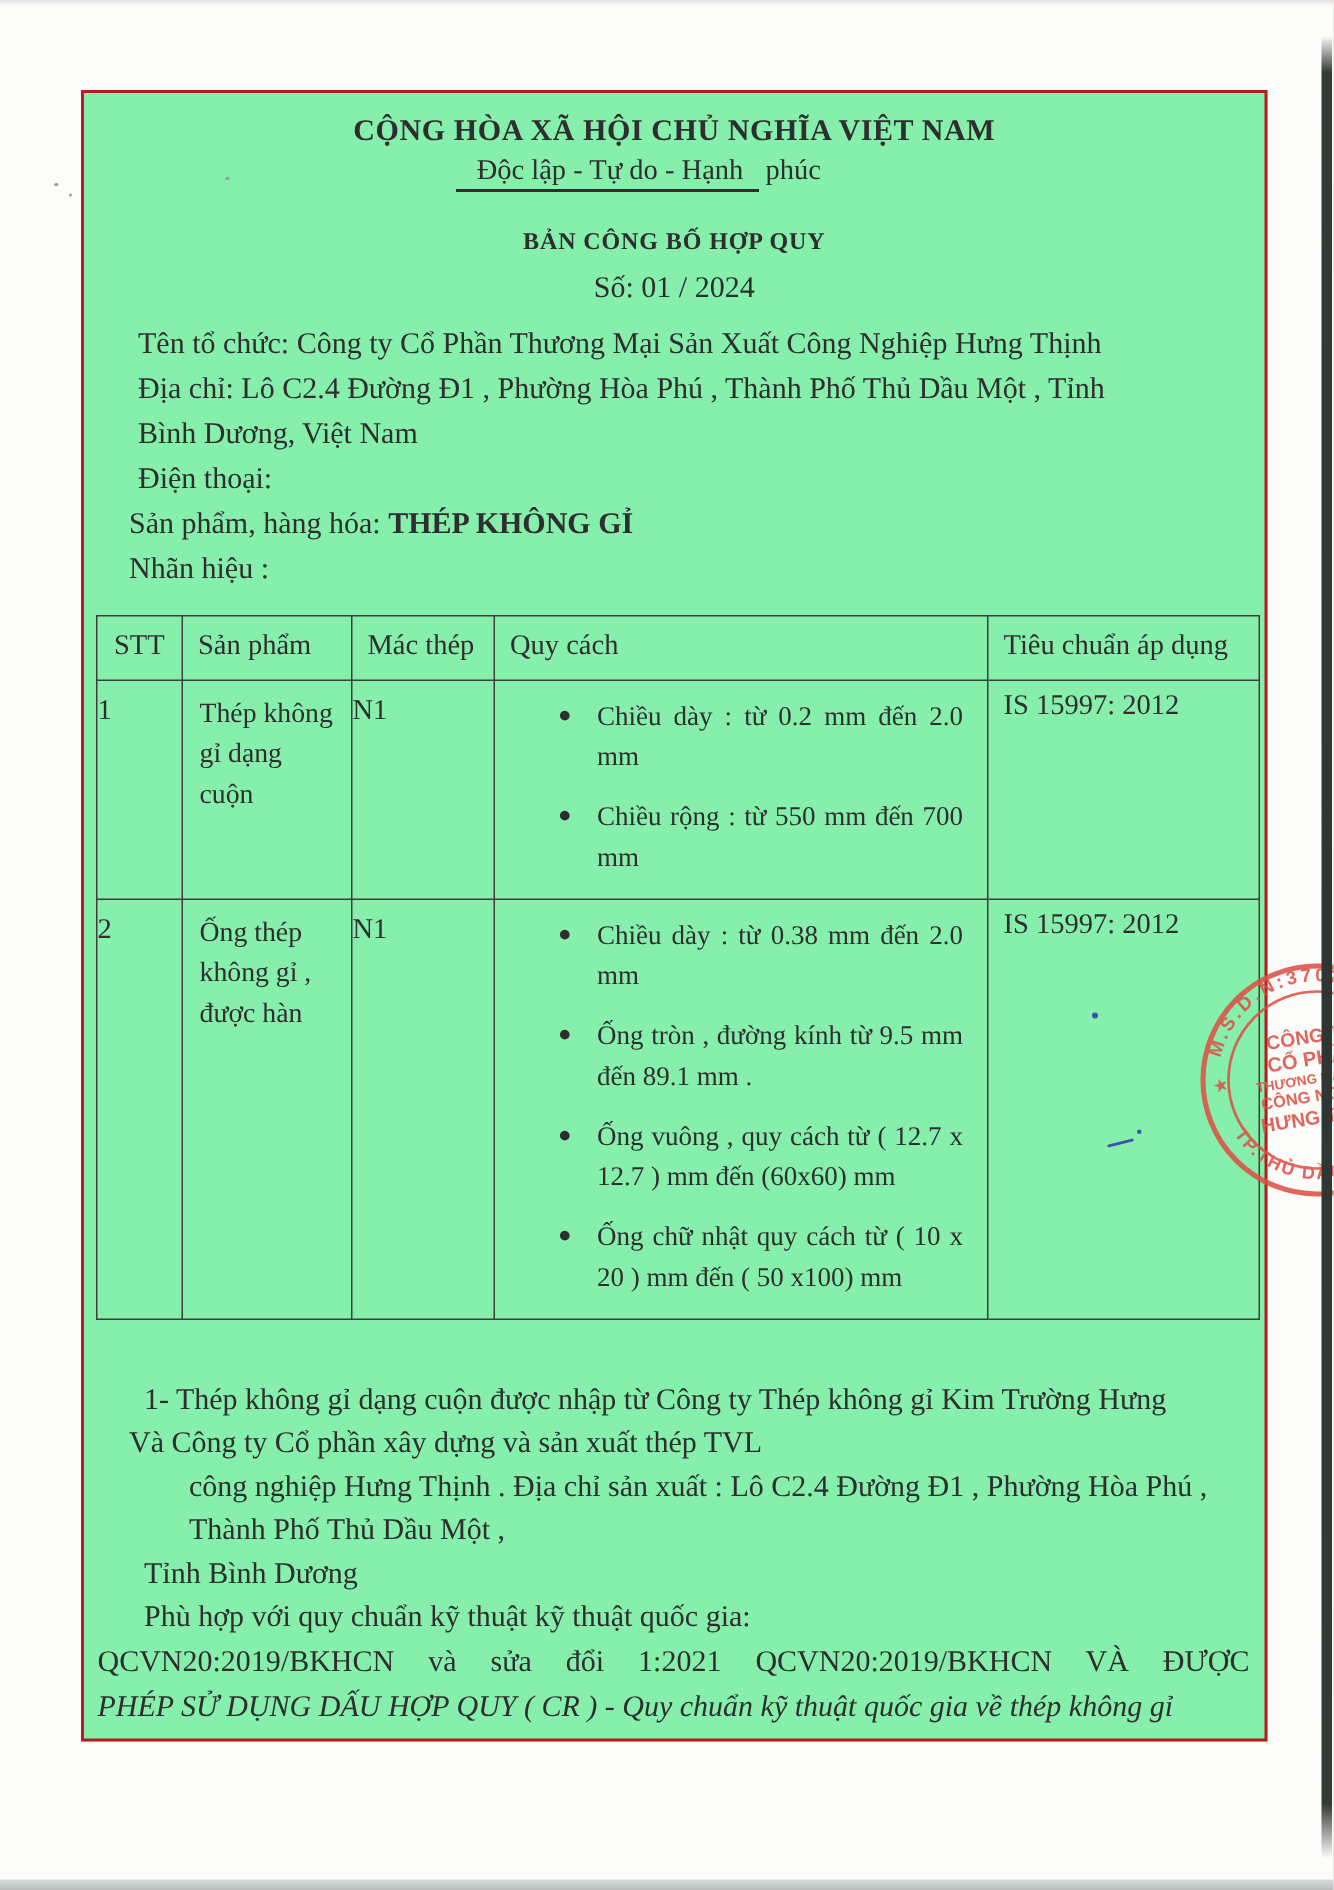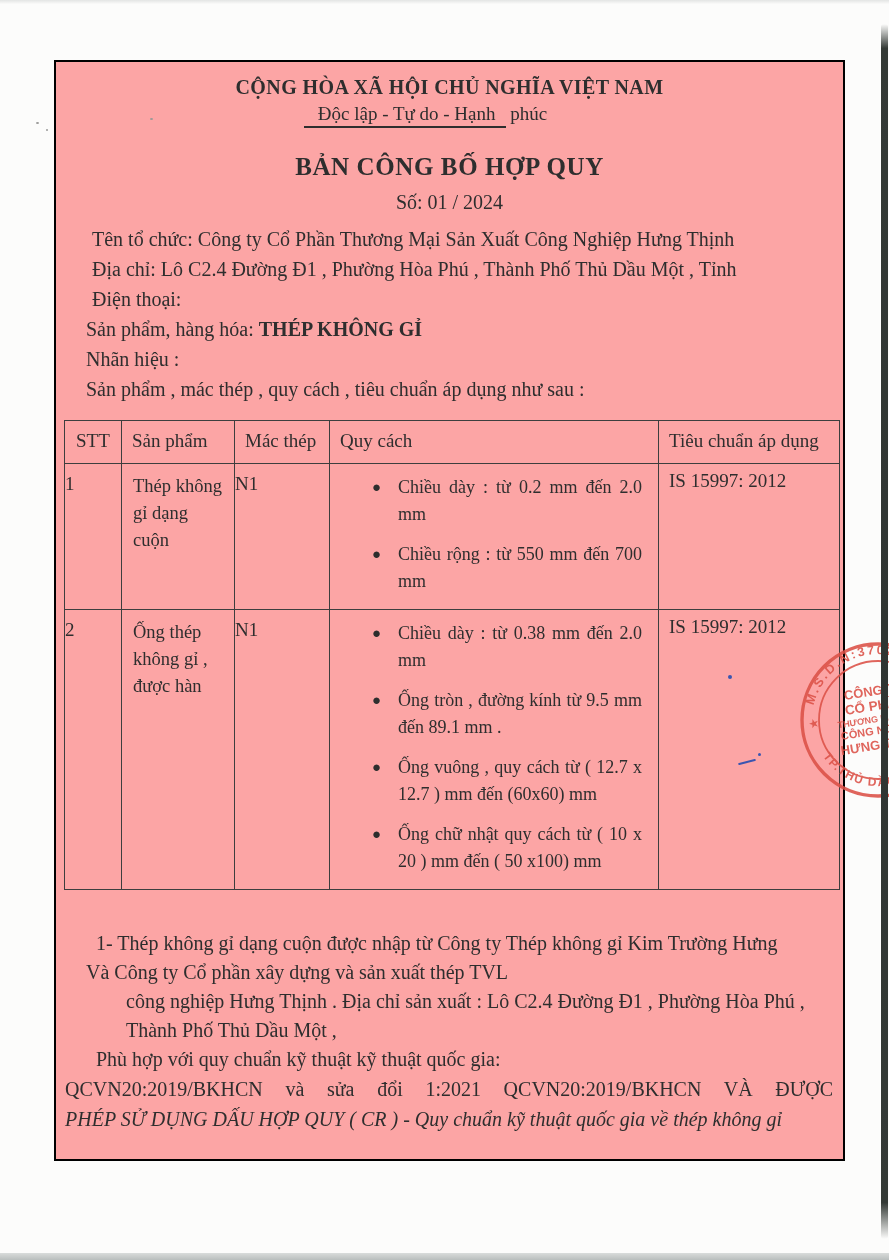--- a/index.html
+++ b/index.html
@@ -14,29 +14,29 @@
   .scan-page { position:absolute; inset:0; background:#fcfcfb; }
   .top-shadow { position:absolute; left:0; top:0; width:889px; height:4px;
     background:linear-gradient(#e3e5e4,#fbfbfa); }
   .bottom-strip { position:absolute; left:0; top:1253px; width:889px; height:7px;
     background:linear-gradient(#d9dcdb,#b9bebd); }
   .edge-strip { position:absolute; left:881px; top:24px; width:7px; height:1215px;
     background:linear-gradient(180deg, rgba(52,58,54,0) 0%, #343a36 2%, #2f3532 50%, #343a36 97%, rgba(52,58,54,0) 100%);
     border-radius:3px; z-index:30; }
   .doc-frame {
     position:absolute; left:54px; top:60px; width:791px; height:1101px;
-    border:2px solid #000000; background:#fca5a5; z-index:2;
+    border:2px solid #b91c1c; background:#86efac; z-index:2;
   }
   .frame-inner { position:relative; width:100%; height:100%; padding:12px 0 0 0; }
 
   .c { text-align:center; }
   .republic { font-size:20px; font-weight:bold; letter-spacing:.4px; margin-top:2px; }
   .motto { font-size:19px; font-weight:normal; margin-top:4px; transform:translateX(-24px); }
   .motto-u { border-bottom:2px solid #2e2e2e; padding:0 10px 2px 14px; }
-  .doc-title { font-size:25px; font-weight:bold; letter-spacing:.6px; margin-top:28px; }
+  .doc-title { font-size:16px; font-weight:bold; letter-spacing:.6px; margin-top:28px; }
   .doc-number { font-size:20px; margin-top:10px; }
 
   .bodyline { font-size:20px; line-height:30px; margin-left:36px; margin-right:14px; }
   .first-body { margin-top:10px; }
   .indent1 { margin-left:30px; }
   .bold { font-weight:bold; }
 
   table.main {
     border-collapse:collapse; table-layout:fixed;
     margin:16px 0 0 8px; width:775px;
@@ -92,24 +92,24 @@
     <div class="frame-inner">
 
       <div class="c republic">CỘNG HÒA XÃ HỘI CHỦ NGHĨA VIỆT NAM</div>
       <div class="c motto"><span class="motto-u">Độc lập - Tự do - Hạnh</span><span> phúc</span></div>
 
       <div class="c doc-title">BẢN CÔNG BỐ HỢP QUY</div>
       <div class="c doc-number">Số: 01 / 2024</div>
 
       <div class="bodyline first-body">Tên tổ chức: Công ty Cổ Phần Thương Mại Sản Xuất Công Nghiệp Hưng Thịnh</div>
       <div class="bodyline">Địa chỉ: Lô C2.4 Đường Đ1 , Phường Hòa Phú , Thành Phố Thủ Dầu Một , Tỉnh</div>
+      <div class="bodyline">Bình Dương, Việt Nam</div>
       <div class="bodyline">Điện thoại:</div>
       <div class="bodyline indent1"><span>Sản phẩm, hàng hóa: </span><span class="bold">THÉP KHÔNG GỈ</span></div>
       <div class="bodyline indent1">Nhãn hiệu :</div>
-      <div class="bodyline indent1">Sản phẩm , mác thép , quy cách , tiêu chuẩn áp dụng như sau :</div>
 
       <table class="main">
         <colgroup>
           <col class="col-stt">
             <col class="col-sp">
             <col class="col-mac">
             <col class="col-qc">
             <col class="col-tc">
         </colgroup>
         <tbody>
@@ -165,20 +165,21 @@
           <td class="tc">IS 15997: 2012</td>
         </tr>
       </tbody>
         </table>
 
       <div class="notes">
         <div class="nl-a">1-  Thép không gỉ dạng cuộn được nhập từ Công ty Thép không gỉ Kim Trường Hưng</div>
         <div class="nl-b">Và Công ty Cổ phần xây dựng và sản xuất thép TVL</div>
         <div class="nl-c">công nghiệp Hưng Thịnh . Địa chỉ sản xuất : Lô C2.4 Đường Đ1 , Phường Hòa Phú ,</div>
         <div class="nl-c">Thành Phố Thủ Dầu Một ,</div>
+        <div class="nl-a">Tỉnh Bình Dương</div>
         <div class="nl-a">Phù hợp với quy chuẩn kỹ thuật kỹ thuật quốc gia:</div>
         <div class="qcvn1">QCVN20:2019/BKHCN và sửa đổi 1:2021 QCVN20:2019/BKHCN VÀ ĐƯỢC</div>
         <div class="qcvn2">PHÉP SỬ DỤNG DẤU HỢP QUY ( CR ) -  Quy chuẩn kỹ thuật quốc gia về thép không gỉ</div>
       </div>
 
     </div>
   </div>
 
   <div class="stamp-wrap">
     <svg width="200" height="200" viewBox="0 0 200 200">

